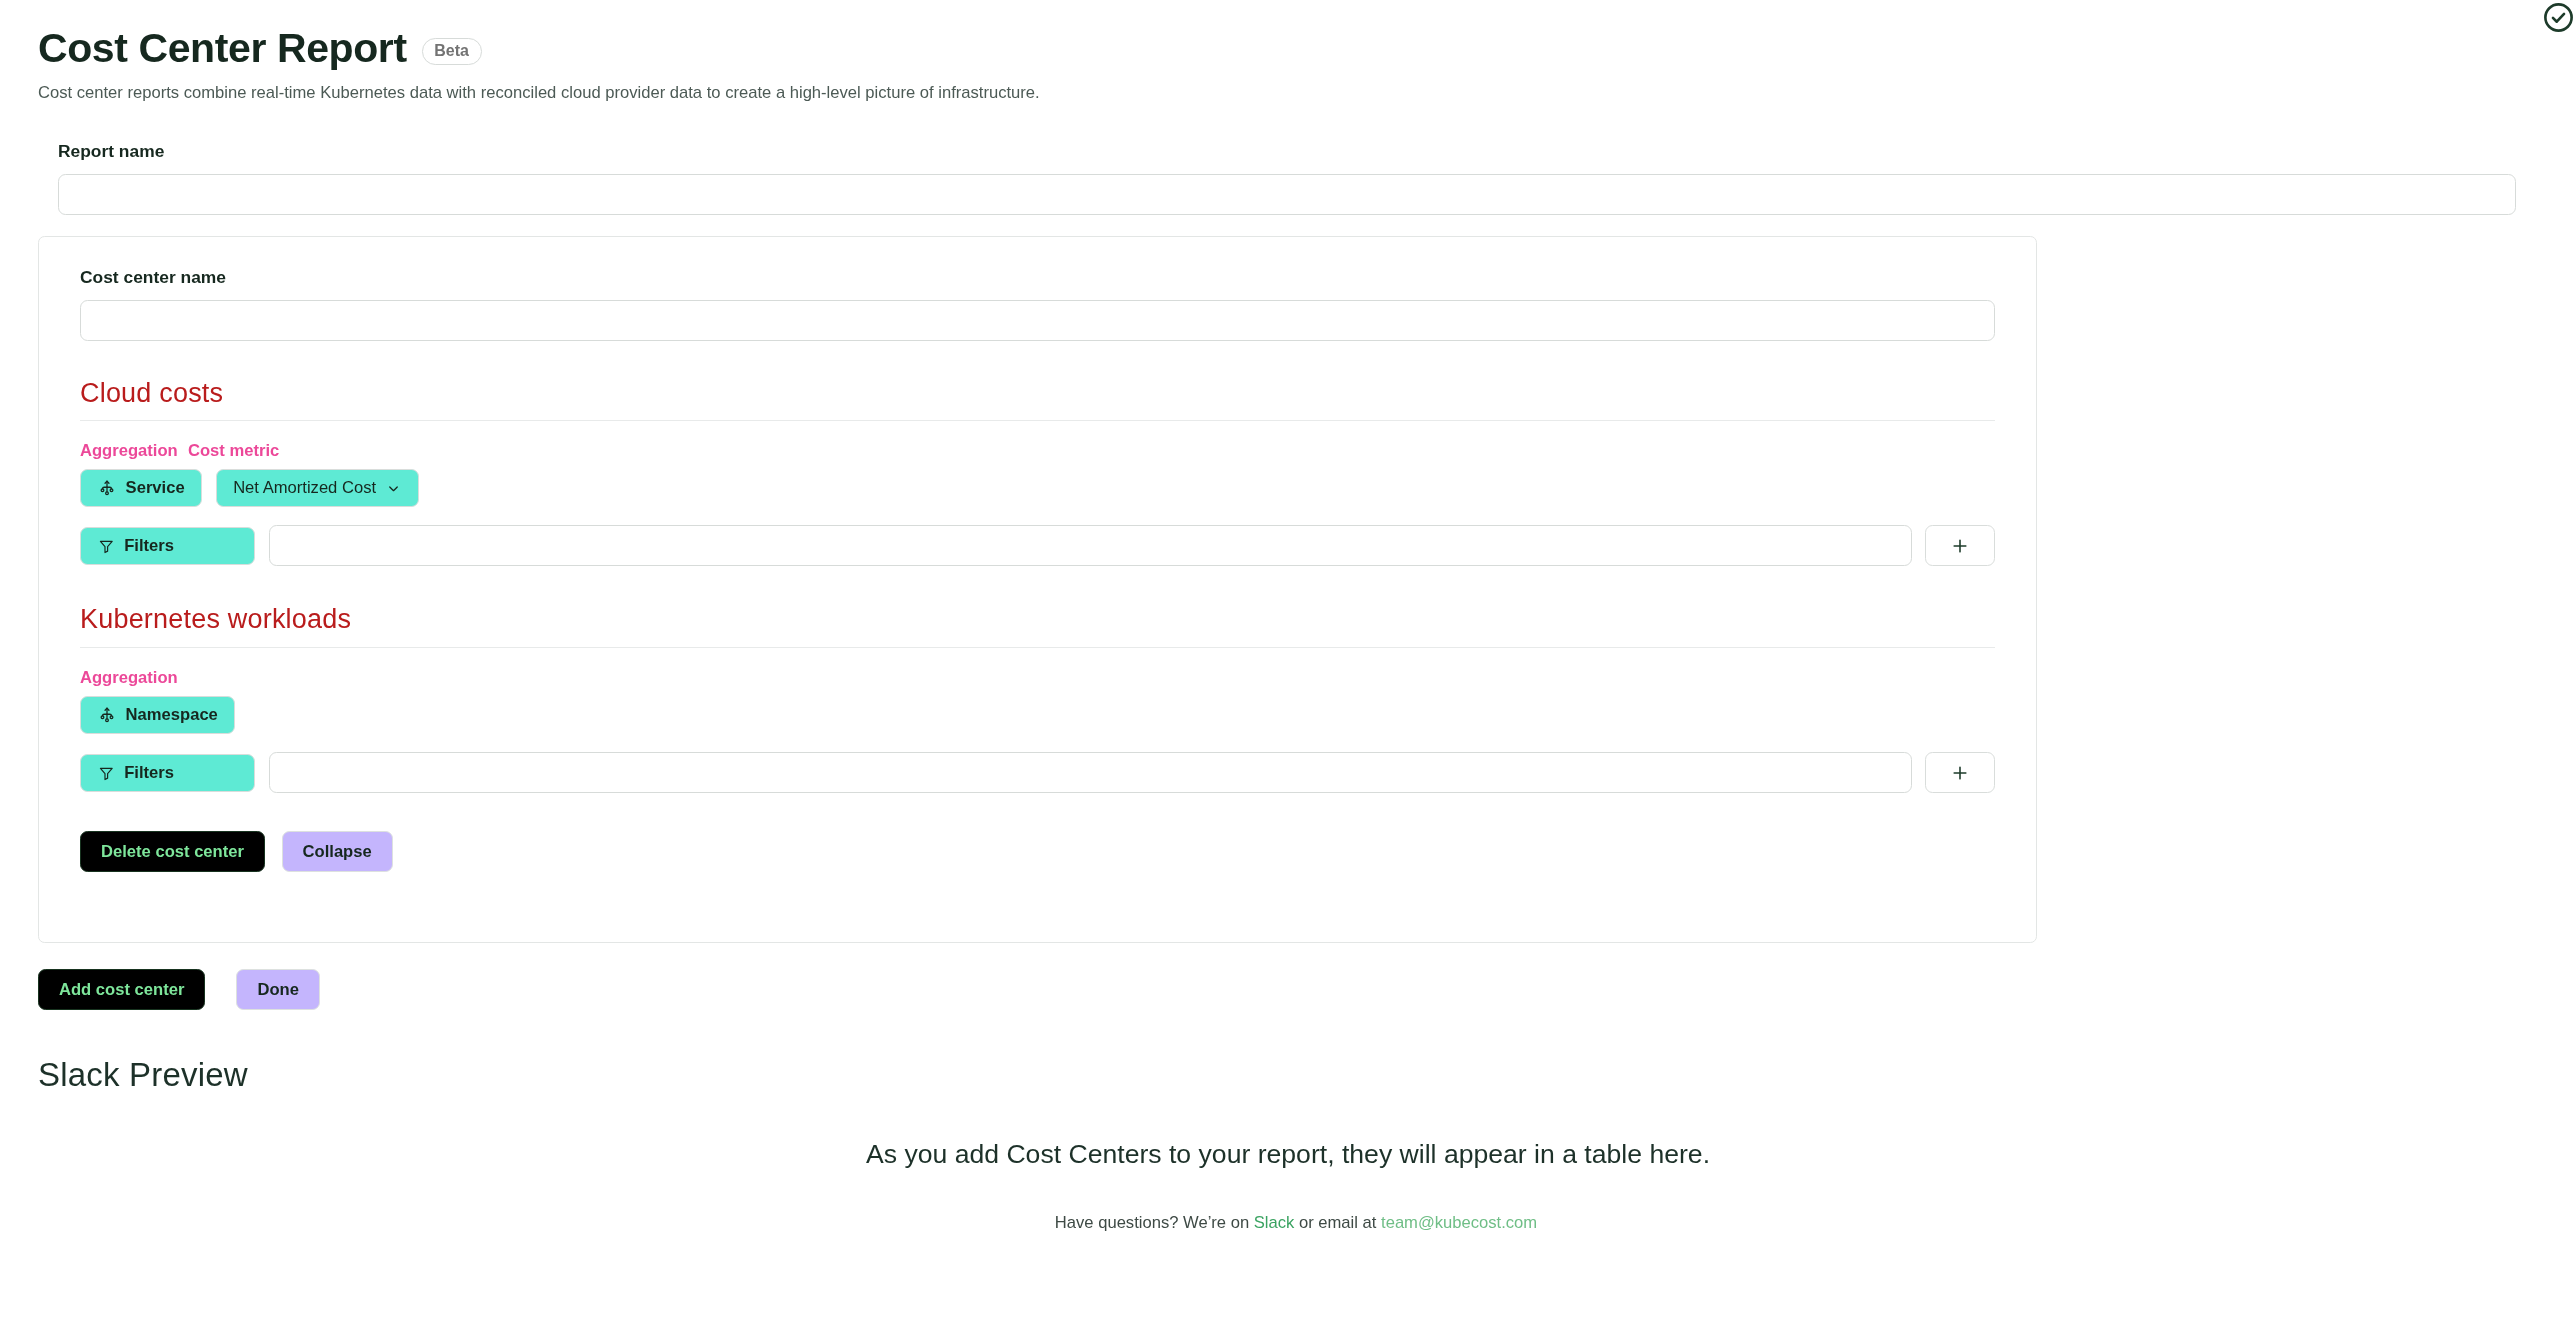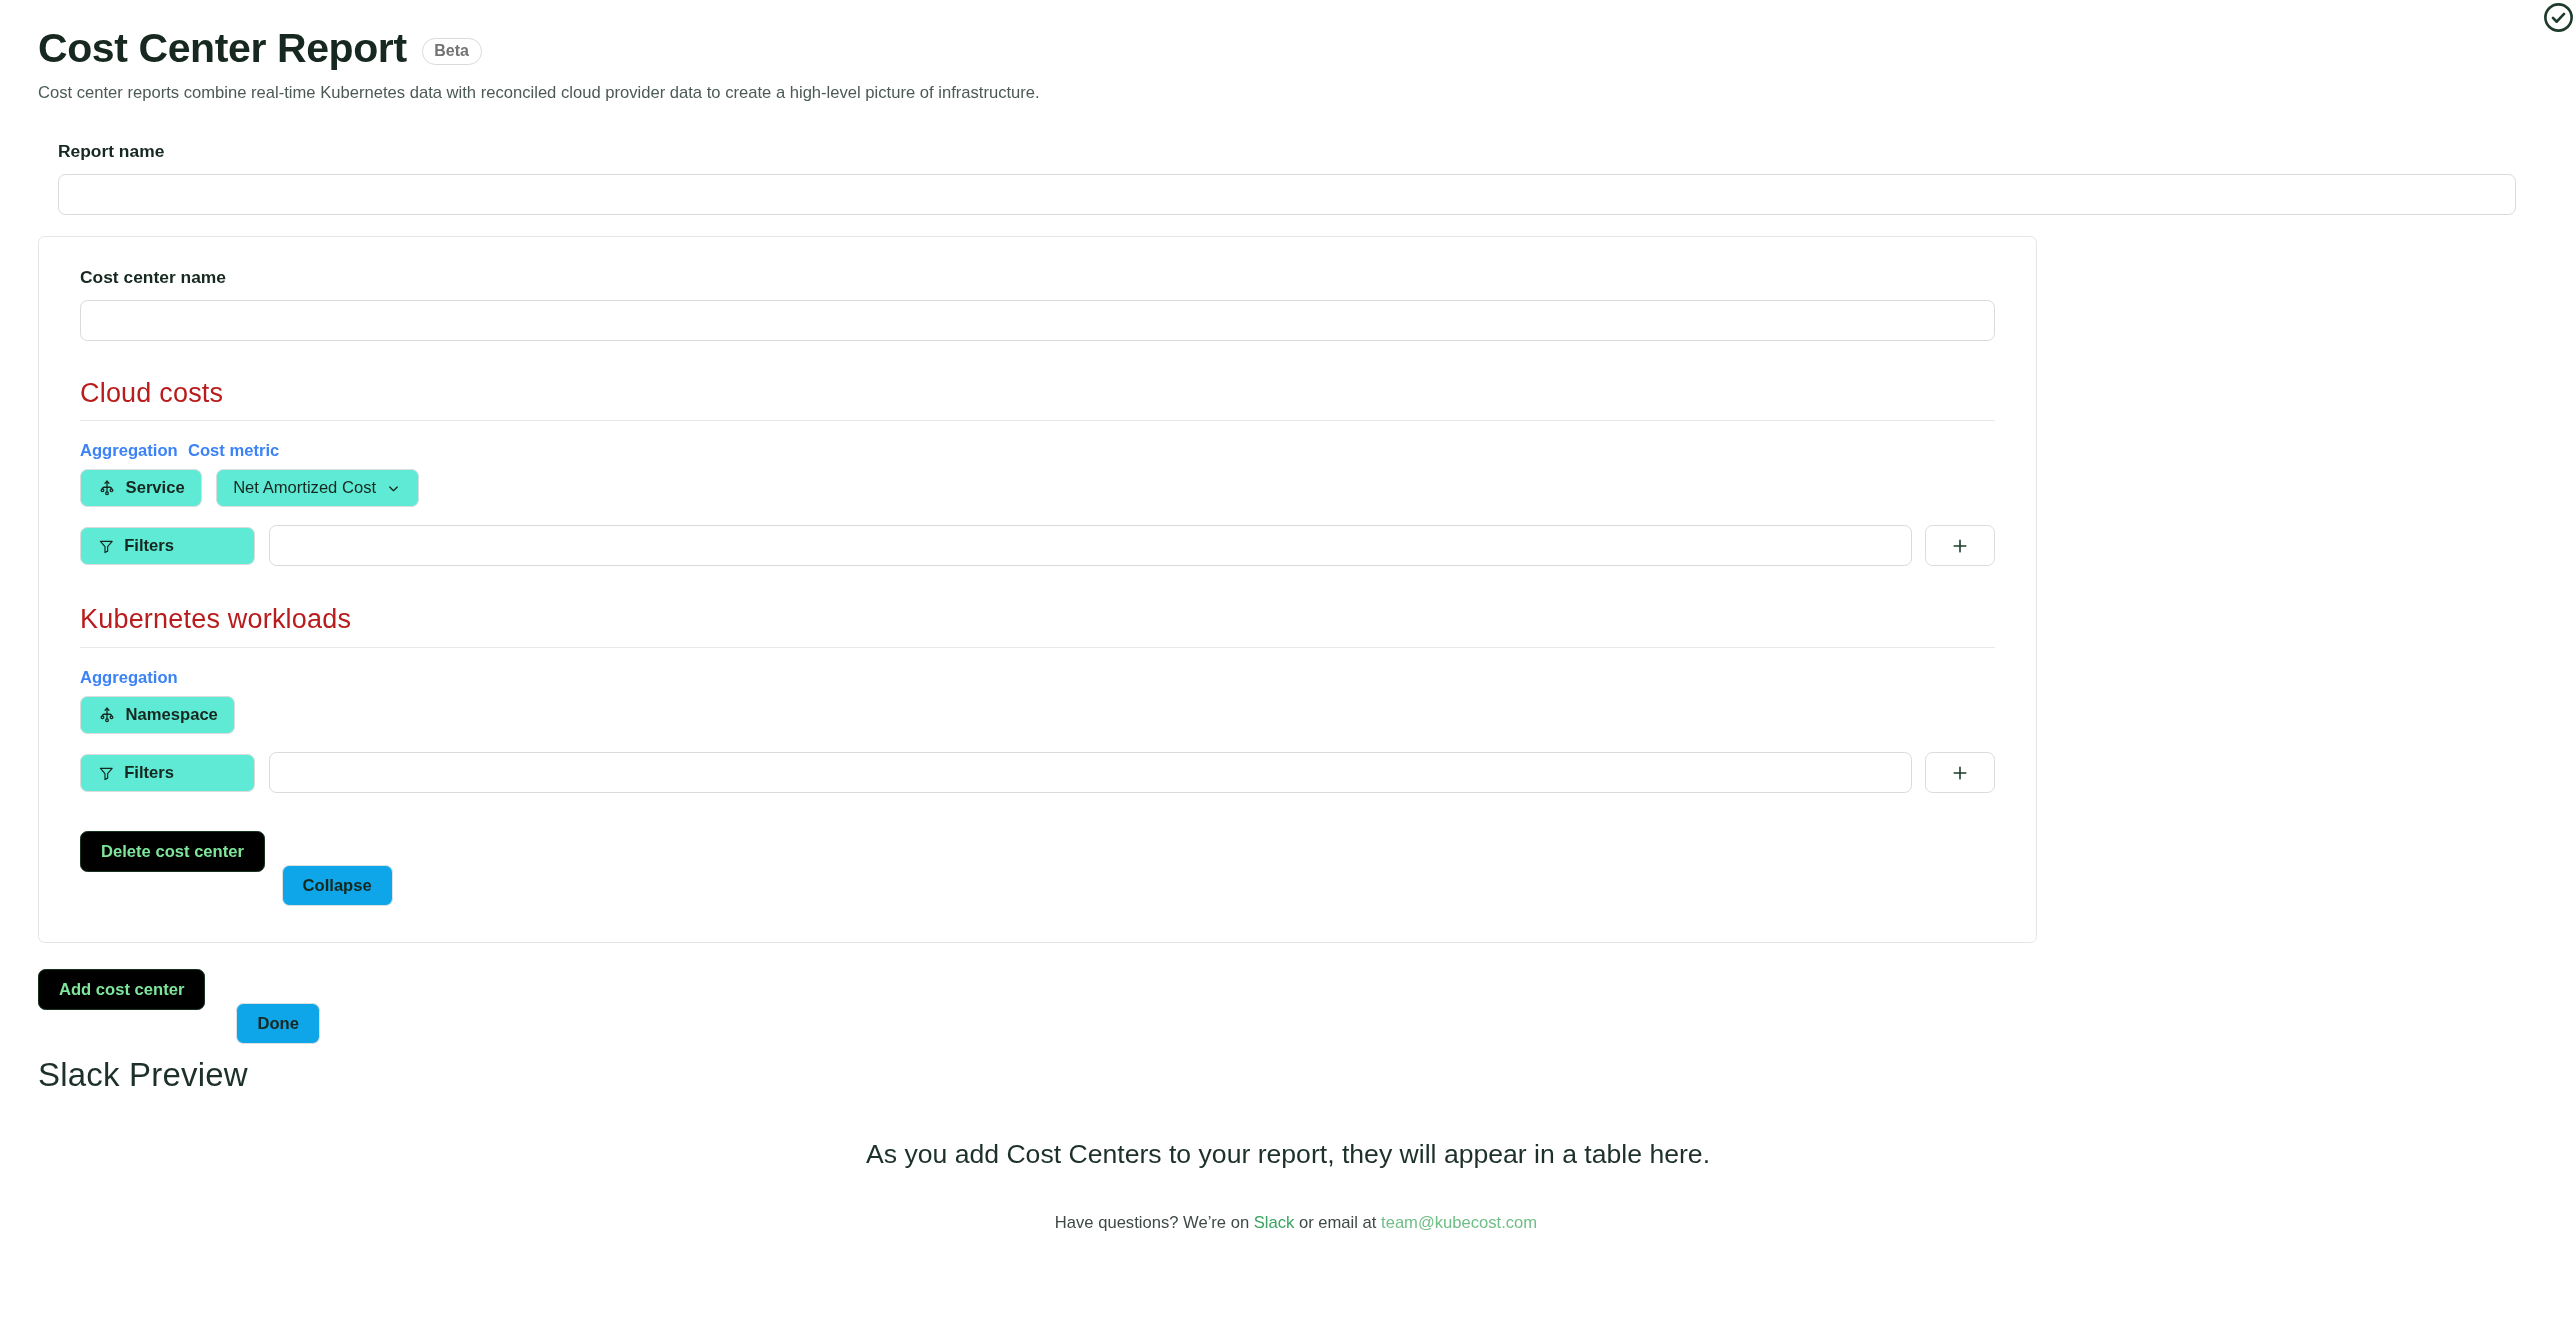--- a/index.html
+++ b/index.html
@@ -57,21 +57,21 @@
   .cc-name-label { font-size: 17.4px; font-weight: 700; }
   .cc-name-input { margin-top: 11.6px; }
 
   .section-head {
     font-size: 27px; font-weight: 400; color: #b91c1c;
     letter-spacing: 0.2px; margin: 0;
   }
   .section-rule { border: 0; border-top: 0.8px solid #e8eaea; margin: 11.6px 0 0; }
 
   .ctrl-labels { display: flex; gap: 0; margin-top: 20px; }
-  .ctrl-label { font-size: 16.6px; font-weight: 700; color: #3b82f6; }
+  .ctrl-label { font-size: 16.6px; font-weight: 700; color: #ec4899; }
   .ctrl-label.first { width: 108px; }
 
   .ctrl-row { display: flex; align-items: center; gap: 13.3px; margin-top: 8.3px; }
 
   .pill-btn {
     display: inline-flex; align-items: center; gap: 10px;
     height: 38px; padding: 0 16.6px;
     border: 0.8px solid #d9dddb; border-radius: 7.5px;
     background: #5eead4; cursor: pointer;
     font-family: "Liberation Sans", sans-serif;
@@ -94,21 +94,21 @@
 
   
   .btn {
     display: inline-flex; align-items: center; justify-content: center;
     height: 41px; padding: 0 20px; border-radius: 7.5px;
     font-family: "Liberation Sans", sans-serif;
     font-size: 16.6px; font-weight: 700; cursor: pointer; white-space: nowrap;
     border: 0.8px solid transparent;
   }
   .btn-primary { background: #000000; color: #7ee69b; border-color: #17331f; text-align: right; }
-  .btn-secondary { background: #0ea5e9; color: #16281f; border-color: #dde1df; margin-top: 34px; }
+  .btn-secondary { background: #c4b5fd; color: #16281f; border-color: #dde1df; }
 
   .bottom-actions { position: absolute; left: 38px; top: 969px; display: flex; gap: 31px; }
 
   
   .preview-title {
     position: absolute; left: 38px; top: 1056px;
     font-size: 33px; font-weight: 400; color: #1d3129; letter-spacing: 0.2px;
   }
   .preview-empty {
     position: absolute; left: 0; right: 0; top: 1139px;

